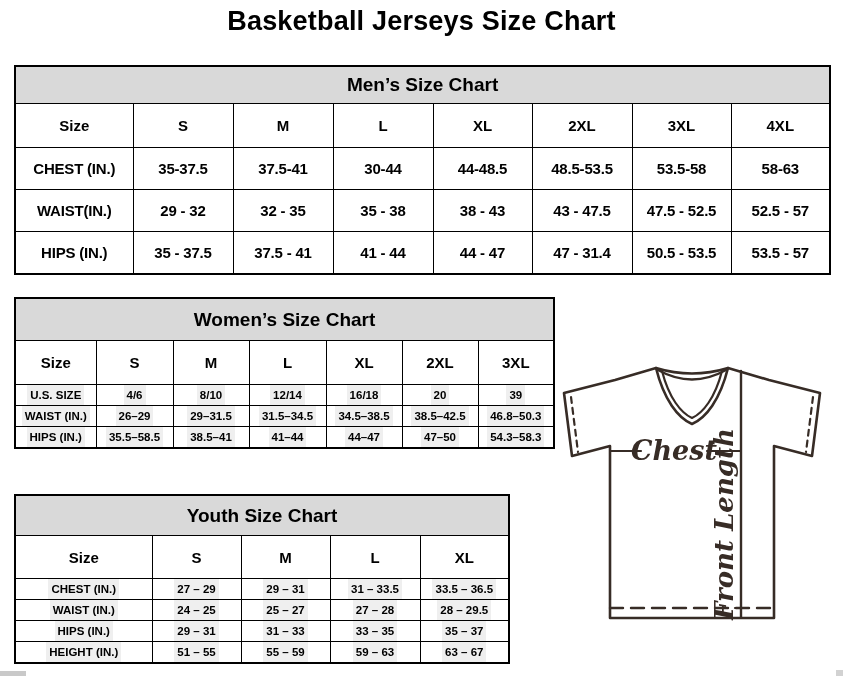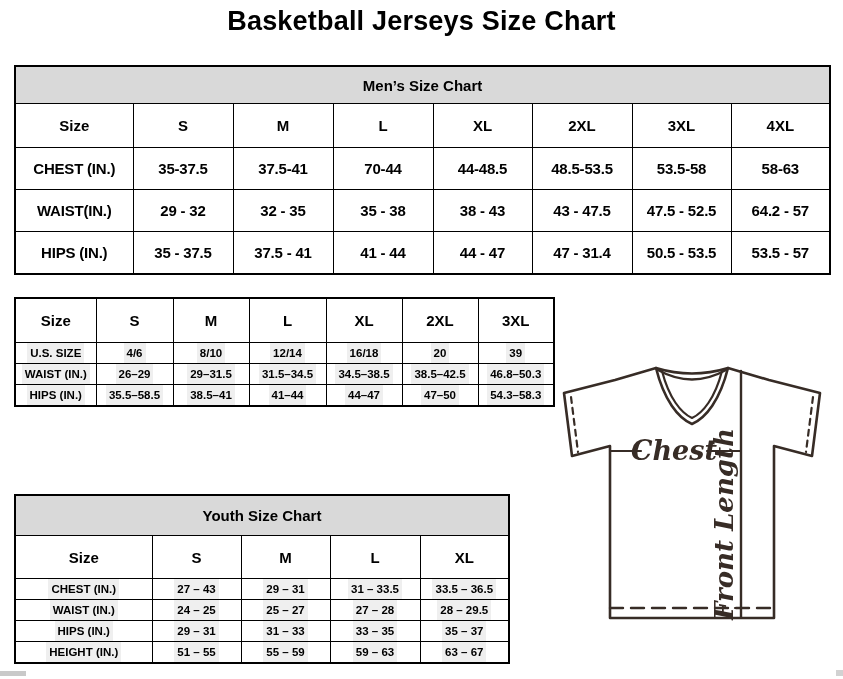--- a/index.html
+++ b/index.html
@@ -12,21 +12,21 @@
     font-size:27px;font-weight:bold;letter-spacing:0.2px;margin:0;
   }
   table.size-table{
     position:absolute;border-collapse:collapse;table-layout:fixed;
     border:2px solid #000;background:#fff;
   }
   .size-table th,.size-table td{
     border:1px solid #000;text-align:center;vertical-align:middle;
     font-weight:bold;padding:0;overflow:hidden;white-space:nowrap;
   }
-  .size-table th.band{background:#d9d9d9;font-size:15px;}
+  .size-table th.band{background:#d9d9d9;font-size:19px;}
   
   .t-mens{left:14px;top:65px;width:815px;font-size:15px;}
   .t-mens th.band{height:36px;}
   .t-mens th.colhead{height:43px;font-size:15px;}
   .t-mens td{height:41px;letter-spacing:-0.2px;}
   
   .t-womens{left:14px;top:297px;width:539px;}
   .t-womens th.band{height:41px;}
   .t-womens th.colhead{height:43px;font-size:15px;}
   .t-womens td{height:20px;font-size:11.5px;}
@@ -70,35 +70,35 @@
         <th class="colhead">L</th>
         <th class="colhead">XL</th>
         <th class="colhead">2XL</th>
         <th class="colhead">3XL</th>
         <th class="colhead">4XL</th>
       </tr>
       <tr>
         <td><span class="hl">CHEST (IN.)</span></td>
         <td><span class="hl">35-37.5</span></td>
         <td><span class="hl">37.5-41</span></td>
-        <td><span class="hl">70-44</span></td>
+        <td><span class="hl">30-44</span></td>
         <td><span class="hl">44-48.5</span></td>
         <td><span class="hl">48.5-53.5</span></td>
         <td><span class="hl">53.5-58</span></td>
         <td><span class="hl">58-63</span></td>
       </tr>
       <tr>
         <td><span class="hl">WAIST(IN.)</span></td>
         <td><span class="hl">29 - 32</span></td>
         <td><span class="hl">32 - 35</span></td>
         <td><span class="hl">35 - 38</span></td>
         <td><span class="hl">38 - 43</span></td>
         <td><span class="hl">43 - 47.5</span></td>
         <td><span class="hl">47.5 - 52.5</span></td>
-        <td><span class="hl">64.2 - 57</span></td>
+        <td><span class="hl">52.5 - 57</span></td>
       </tr>
       <tr>
         <td><span class="hl">HIPS (IN.)</span></td>
         <td><span class="hl">35 - 37.5</span></td>
         <td><span class="hl">37.5 - 41</span></td>
         <td><span class="hl">41 - 44</span></td>
         <td><span class="hl">44 - 47</span></td>
         <td><span class="hl">47 - 31.4</span></td>
         <td><span class="hl">50.5 - 53.5</span></td>
         <td><span class="hl">53.5 - 57</span></td>
@@ -110,20 +110,23 @@
     <colgroup>
       <col style="width:81px">
       <col style="width:77px">
       <col style="width:76px">
       <col style="width:77px">
       <col style="width:76px">
       <col style="width:76px">
       <col style="width:76px">
     </colgroup>
     <tbody>
+      <tr>
+        <th class="band" colspan="7">Women’s Size Chart</th>
+      </tr>
       <tr>
         <th class="colhead">Size</th>
         <th class="colhead">S</th>
         <th class="colhead">M</th>
         <th class="colhead">L</th>
         <th class="colhead">XL</th>
         <th class="colhead">2XL</th>
         <th class="colhead">3XL</th>
       </tr>
       <tr>
@@ -170,21 +173,21 @@
       </tr>
       <tr>
         <th class="colhead">Size</th>
         <th class="colhead">S</th>
         <th class="colhead">M</th>
         <th class="colhead">L</th>
         <th class="colhead">XL</th>
       </tr>
       <tr>
         <td><span class="hl">CHEST (IN.)</span></td>
-        <td><span class="hl">27 – 43</span></td>
+        <td><span class="hl">27 – 29</span></td>
         <td><span class="hl">29 – 31</span></td>
         <td><span class="hl">31 – 33.5</span></td>
         <td><span class="hl">33.5 – 36.5</span></td>
       </tr>
       <tr>
         <td><span class="hl">WAIST (IN.)</span></td>
         <td><span class="hl">24 – 25</span></td>
         <td><span class="hl">25 – 27</span></td>
         <td><span class="hl">27 – 28</span></td>
         <td><span class="hl">28 – 29.5</span></td>

